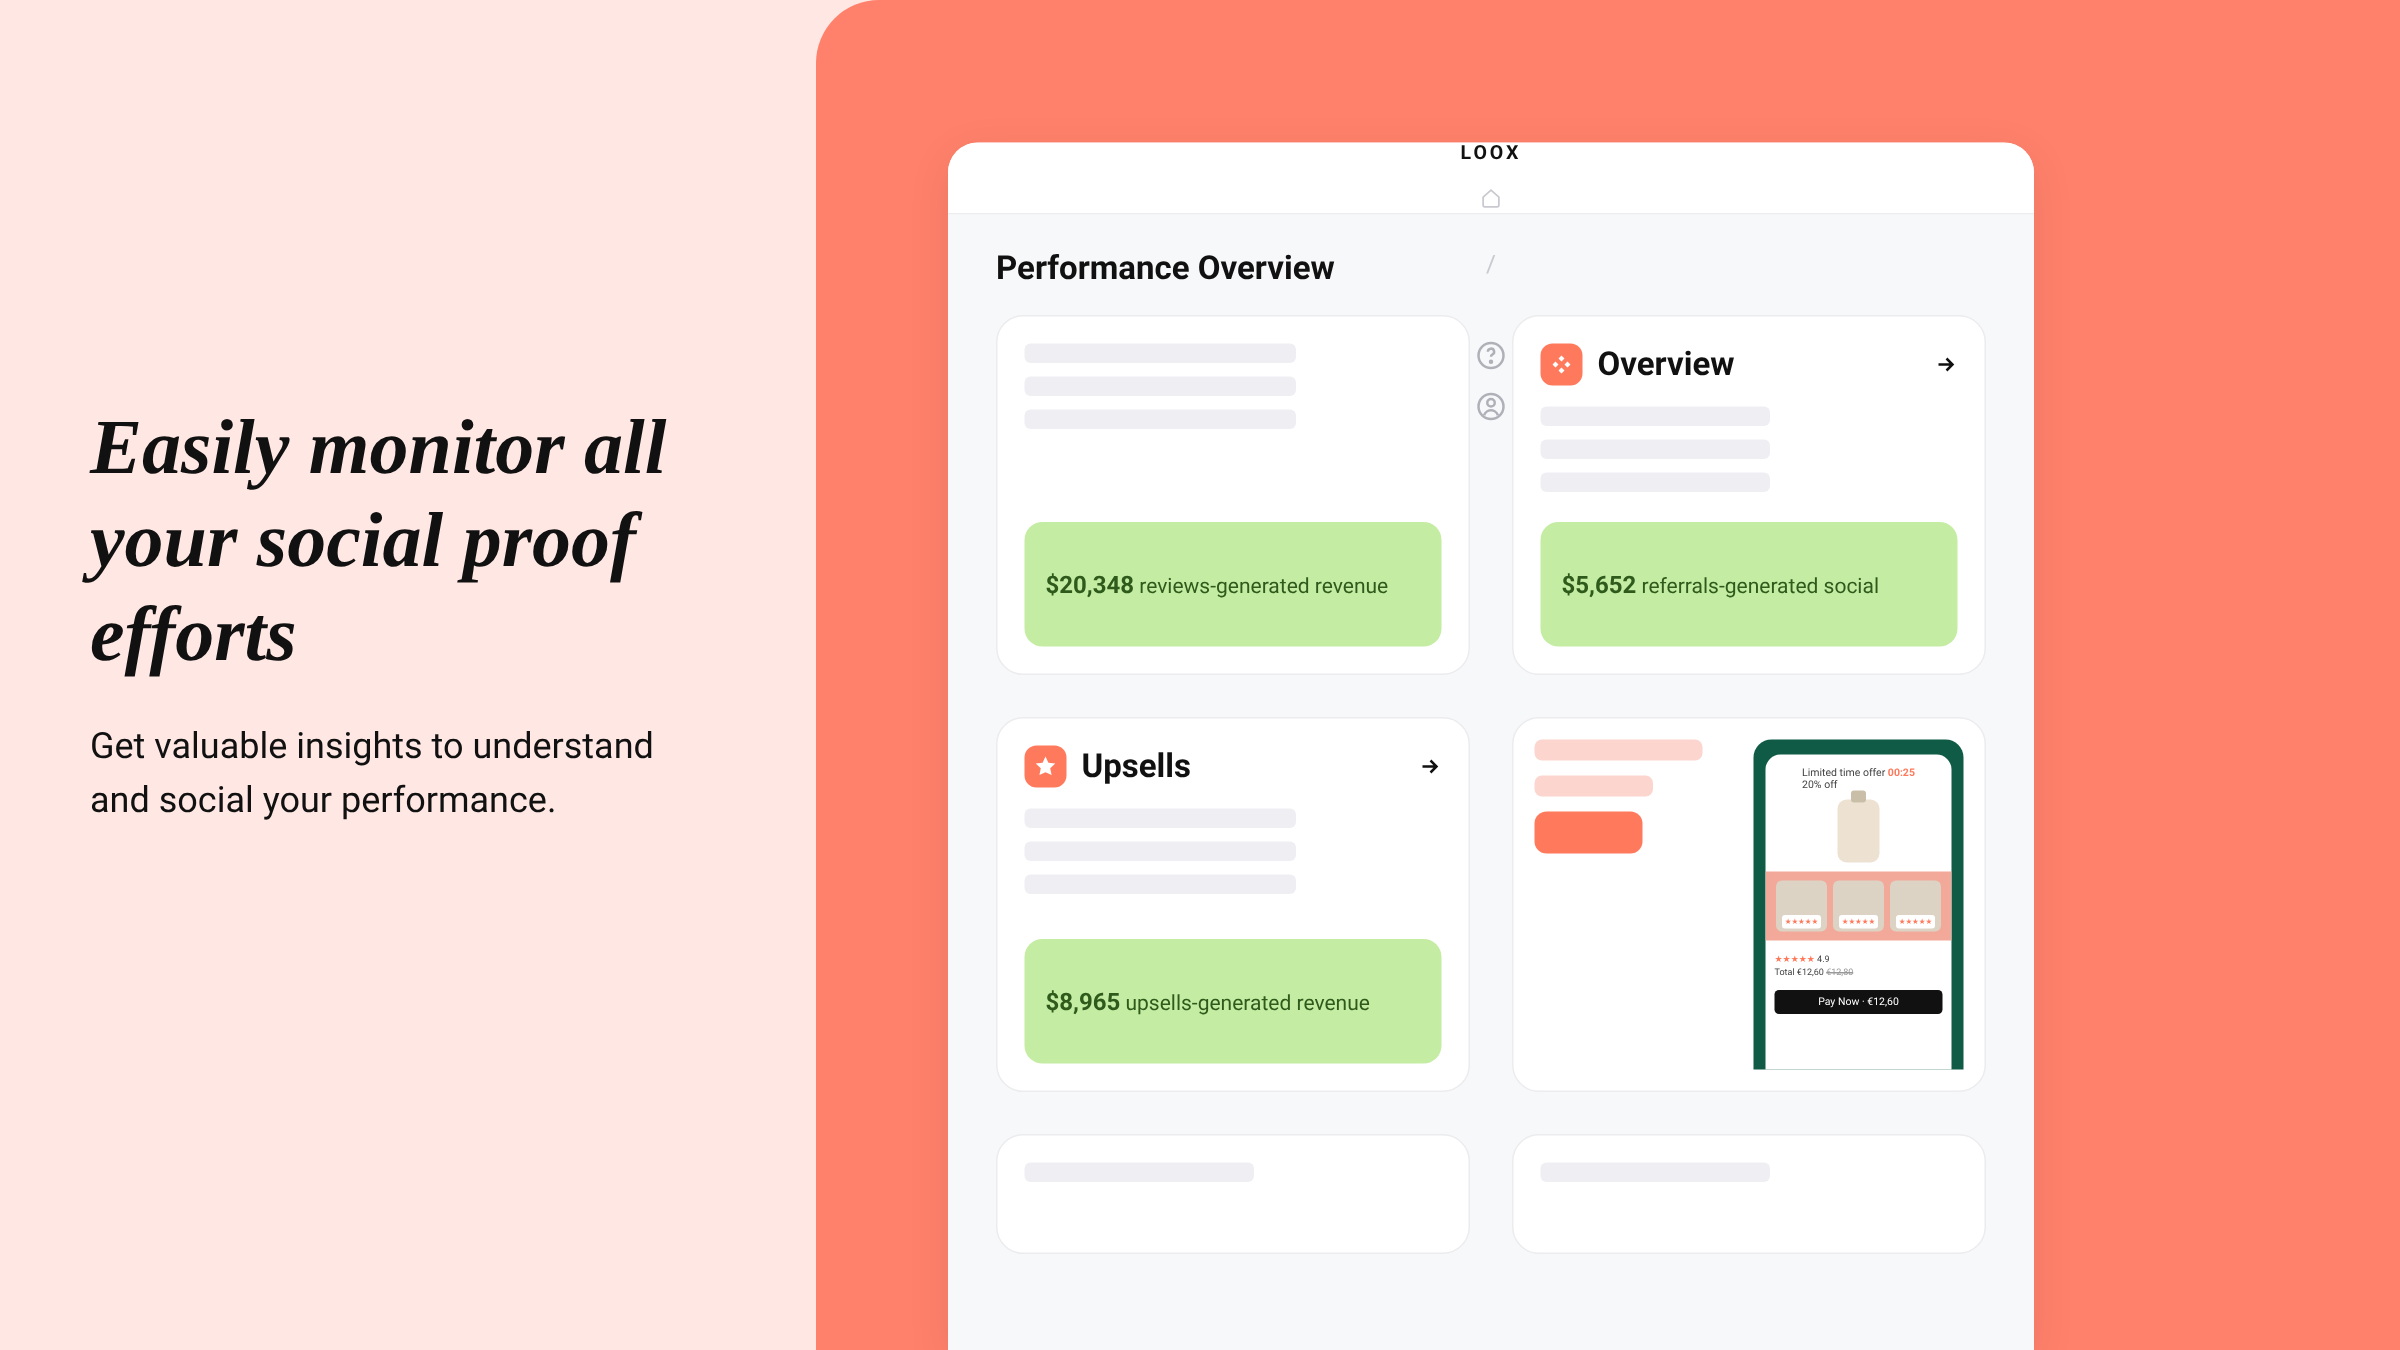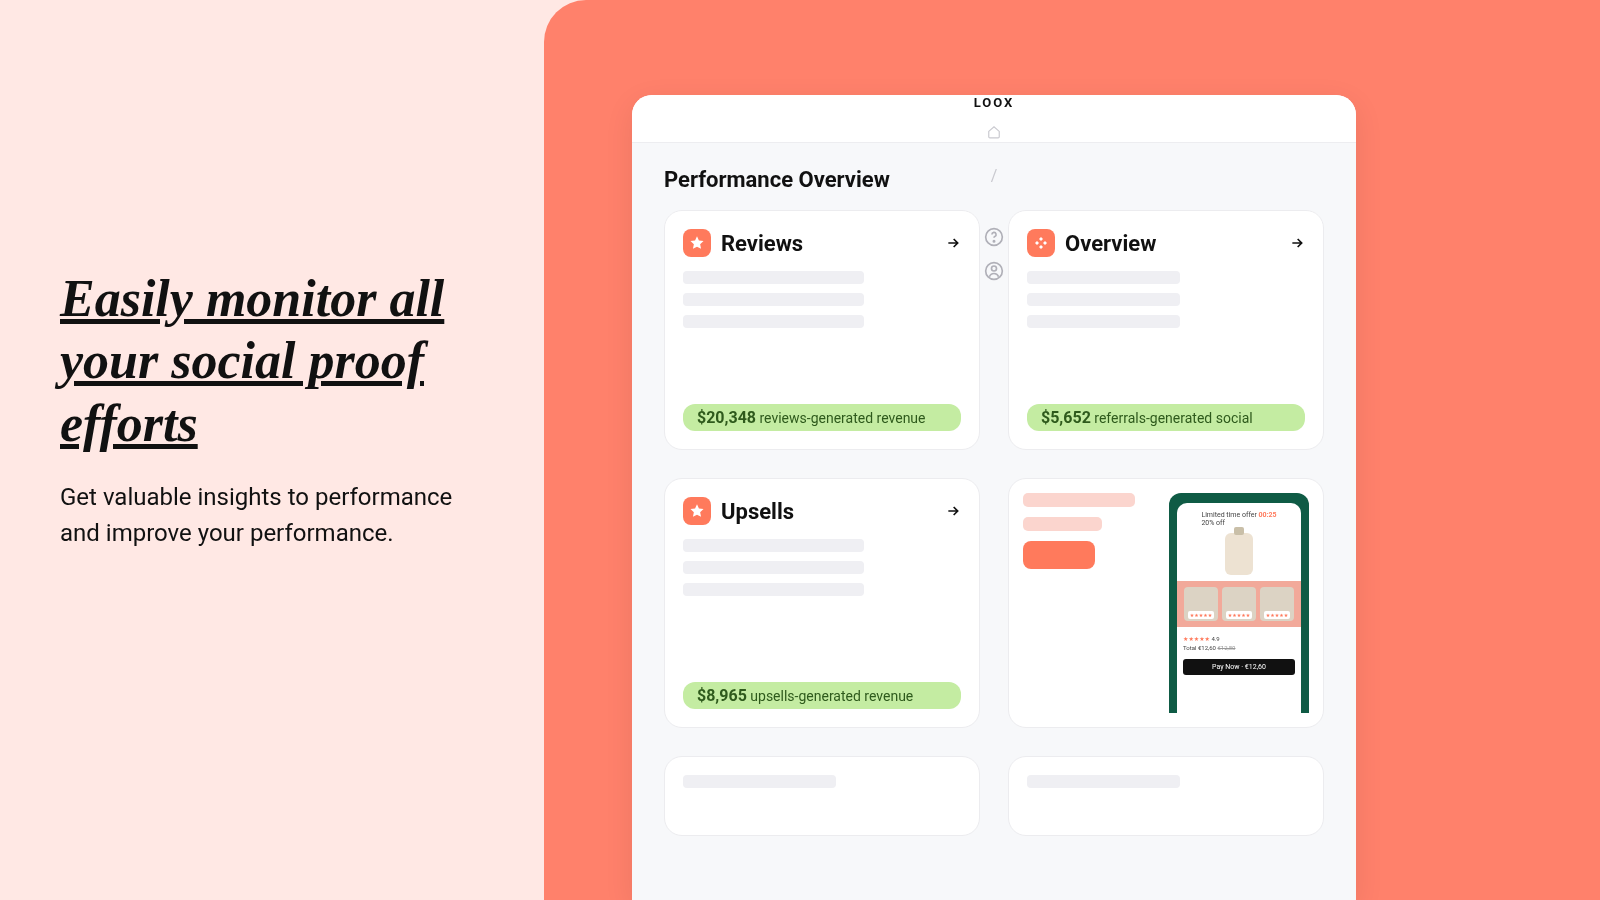--- a/index.html
+++ b/index.html
@@ -1,19 +1,19 @@
 <!DOCTYPE html>
 <html><head>
 <meta charset="utf-8">
 <style>
 *{margin:0;padding:0;box-sizing:border-box;}
 body{font-family:-apple-system,BlinkMacSystemFont,"Segoe UI",Roboto,Helvetica,Arial,sans-serif;width:1600px;height:900px;overflow:hidden;background:#FFE8E4;position:relative;}
 .coral-block{position:absolute;left:544px;top:0;width:1056px;height:900px;background:#FF816B;border-top-left-radius:42px;}
 .hero{position:absolute;left:60px;top:268px;width:420px;}
-.hero h1{font-family:Georgia,"Times New Roman",serif;font-style:italic;font-weight:700;font-size:52px;line-height:1.2;color:#111;margin-bottom:24px;text-decoration:underline;}
+.hero h1{font-family:Georgia,"Times New Roman",serif;font-style:italic;font-weight:700;font-size:52px;line-height:1.2;color:#111;margin-bottom:24px;}
 .hero p{font-size:24px;line-height:1.5;color:#111;}
 .app{position:absolute;left:632px;top:95px;width:724px;height:805px;background:#F7F8FA;border-radius:20px 20px 0 0;overflow:hidden;box-shadow:0 8px 30px rgba(0,0,0,0.08);}
 .topbar{height:48px;background:#fff;border-bottom:1px solid #EDEDF0;display:flex;align-items:center;padding:0 22px;gap:14px;flex-direction:column;}
 .logo{font-weight:700;font-size:13px;letter-spacing:2px;color:#111;}
 .home-ic{width:14px;height:14px;color:#C9C9CF;}
 .crumb-seg{height:10px;border-radius:4px;background:#E7E7EC;}
 .crumb-sep{color:#C9C9CF;}
 .topbar .spacer{flex:1;}
 .circ-ic{width:20px;height:20px;color:#B0B0B8;display:flex;align-items:center;justify-content:center;}
 .circ-ic svg{width:20px;height:20px;}
@@ -21,21 +21,21 @@
 .page-title{font-size:22px;font-weight:700;color:#111;margin-bottom:18px;}
 .grid{display:grid;grid-template-columns:1fr 1fr;gap:28px;}
 .card{background:#fff;border:1px solid #ECECEF;border-radius:18px;padding:18px;display:flex;flex-direction:column;}
 .card-hd{display:flex;align-items:center;gap:10px;margin-bottom:14px;}
 .card-ic{width:28px;height:28px;border-radius:8px;background:#FF7A5C;display:flex;align-items:center;justify-content:center;color:#fff;}
 .card-ic svg{width:16px;height:16px;}
 .card-title{font-size:22px;font-weight:700;color:#111;flex:1;}
 .arrow-ic{width:16px;height:16px;color:#111;}
 .skeleton{display:flex;flex-direction:column;gap:9px;margin-bottom:14px;}
 .sk-line{height:13px;border-radius:4px;background:#EFEFF3;}
-.revenue{margin-top:auto;padding:4px 14px;border-radius:12px;background:#C4ECA2;font-size:14px;color:#2E5A1C;}
+.revenue{margin-top:auto;padding:32px 14px;border-radius:12px;background:#C4ECA2;font-size:14px;color:#2E5A1C;}
 .revenue strong{font-weight:700;font-size:16px;}
 .promo{background:#fff;border:1px solid #ECECEF;border-radius:18px;padding:14px;display:flex;gap:14px;}
 .promo-left{flex:1;display:flex;flex-direction:column;gap:10px;}
 .pl-line{height:14px;border-radius:5px;background:#FBD5CE;}
 .pl-btn{height:28px;width:72px;border-radius:8px;background:#FF7A5C;}
 .promo-right{width:140px;background:#0F5B45;border-radius:12px 12px 0 0;padding:10px 8px 0 8px;display:flex;flex-direction:column;align-items:center;}
 .phone{width:100%;background:#fff;border-radius:10px 10px 0 0;padding:8px 6px 0 6px;display:flex;flex-direction:column;align-items:center;gap:6px;height:210px;overflow:hidden;}
 .offer{font-size:7px;color:#444;}
 .offer .t{color:#FF7A5C;font-weight:700;}
 .bottle{width:28px;height:42px;background:#EDE2D2;border-radius:6px;position:relative;}
@@ -48,21 +48,21 @@
 .paybtn{width:100%;background:#111;color:#fff;font-size:7px;text-align:center;padding:4px 0;border-radius:3px;margin-top:2px;}
 .stub-card{background:#fff;border:1px solid #ECECEF;border-radius:18px;padding:18px;height:80px;}
 </style>
 </head>
 <body>
 
 <div class="coral-block"></div>
 
 <div class="hero">
   <h1>Easily monitor all your social proof efforts</h1>
-  <p>Get valuable insights to performance and improve your performance.</p>
+  <p>Get valuable insights to understand and social your performance.</p>
 </div>
 
 <div class="app">
   <div class="topbar">
     <span class="logo">LOOX</span>
     <span class="home-ic">
       <svg viewBox="0 0 24 24" fill="none" stroke="currentColor" stroke-width="2">
           <path d="M3 11l9-8 9 8v9a2 2 0 0 1-2 2H5a2 2 0 0 1-2-2z"></path>
         </svg>
     </span>
@@ -85,33 +85,20 @@
         </svg>
     </span>
   </div>
 
   <div class="content">
     <div class="page-title">Performance Overview</div>
 
     <div class="grid">
 
       <div class="card" style="min-height:240px">
-        <div class="card-hd">
-          <span class="card-ic">
-            <svg viewBox="0 0 24 24" fill="currentColor">
-                <path d="M12 2l2.9 6.3 6.9.7-5.1 4.7 1.4 6.8L12 17.8 5.9 20.5l1.4-6.8L2.2 9l6.9-.7z"></path>
-              </svg>
-          </span>
-          <span class="card-title">Reviews</span>
-          <span class="arrow-ic">
-            <svg viewBox="0 0 24 24" fill="none" stroke="currentColor" stroke-width="2.5">
-                <path d="M5 12h14M13 6l6 6-6 6"></path>
-              </svg>
-          </span>
-        </div>
         <div class="skeleton">
           <div class="sk-line" style="width:65%"></div>
           <div class="sk-line" style="width:65%"></div>
           <div class="sk-line" style="width:65%"></div>
         </div>
         <div class="revenue">
           <strong>$20,348</strong><span> reviews-generated revenue</span>
         </div>
       </div>
 

